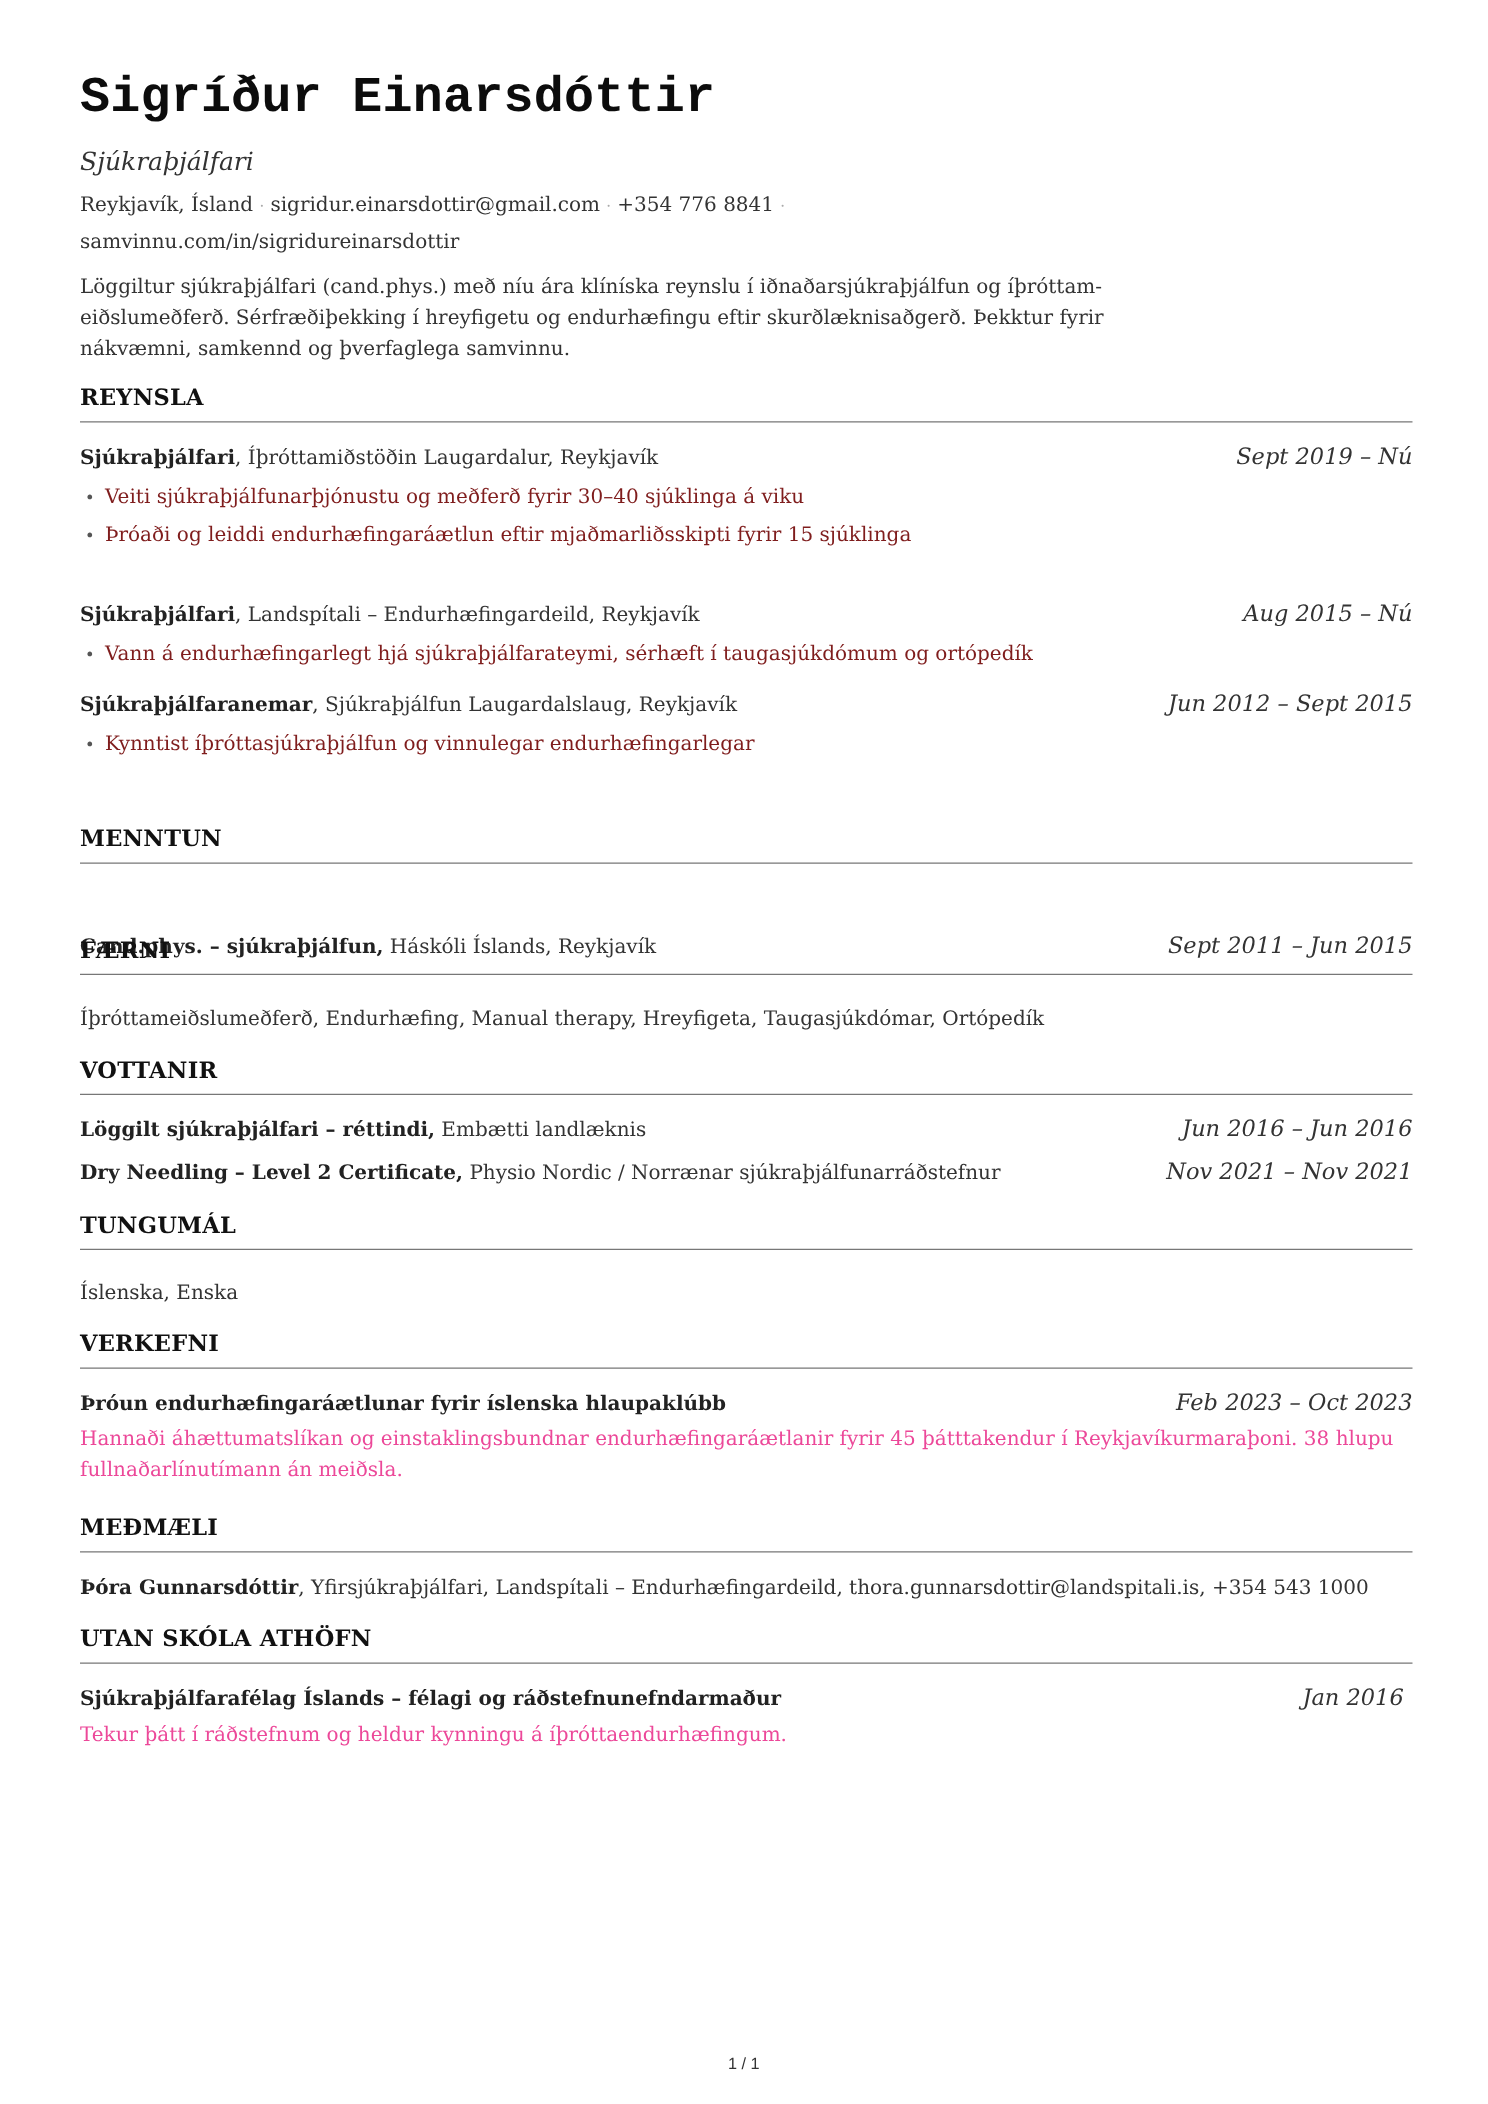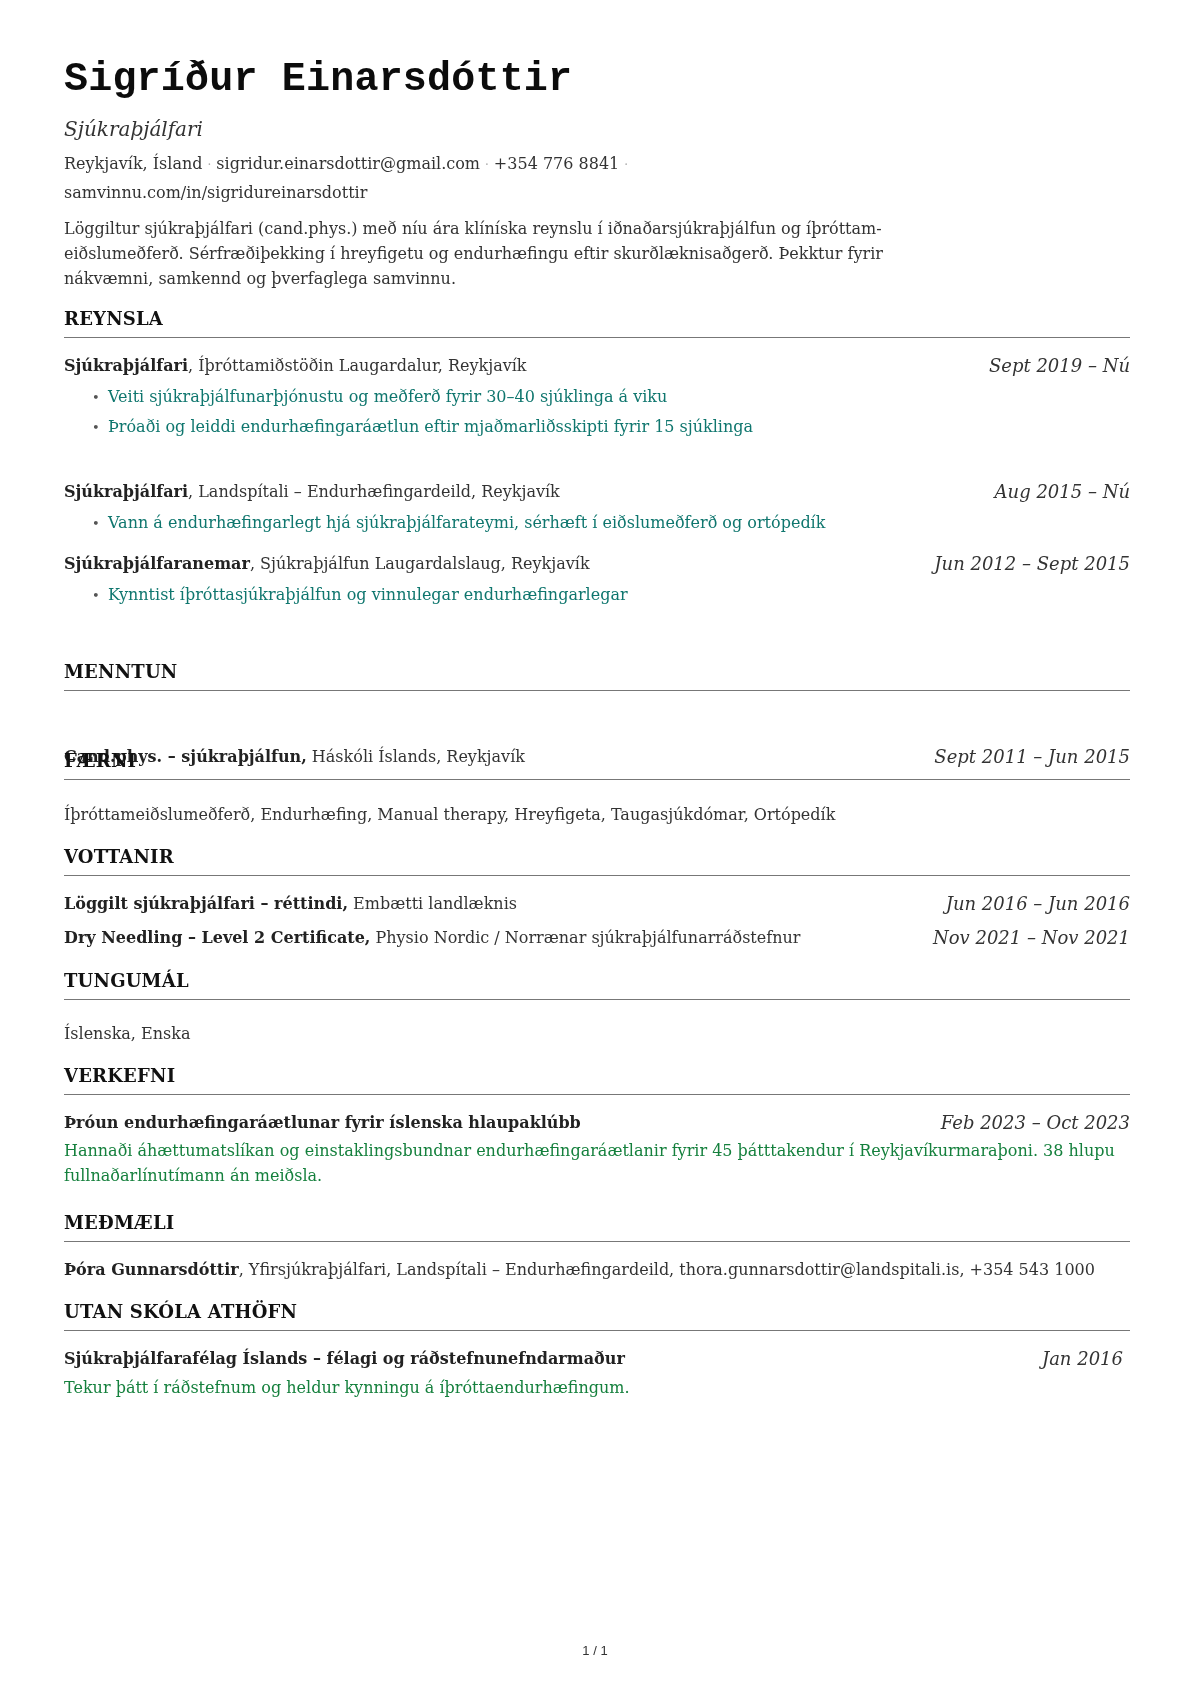--- a/index.html
+++ b/index.html
@@ -24,24 +24,24 @@
     position: absolute; left: 0; top: 216px; width: 900px; font-size: 16px; line-height: 25px; color: #333;
   }
   .section-head {
     position: absolute; left: 0; width: 1066px;
     font-weight: bold; font-size: 18px; color: #111; letter-spacing: 0.2px;
     border-bottom: 1.5px solid #777; padding-bottom: 8px;
   }
   .row { position: absolute; left: 0; width: 1066px; font-size: 16px; color: #333; line-height: 22px; }
   .row b { color: #222; }
   .date { position: absolute; right: 0; top: 0; font-style: italic; font-size: 18px; color: #333; }
-  ul.bullets { position: absolute; left: 28px; margin: 0; padding: 0; list-style: none; font-size: 16px; color: #0f766e; }
+  ul.bullets { position: absolute; left: 4px; margin: 0; padding: 0; list-style: none; font-size: 16px; color: #7f1d1d; }
   ul.bullets li { line-height: 29px; }
   ul.bullets li::before { content: "•"; display: inline-block; width: 16px; color: #555; font-size: 13px; }
-  .para { position: absolute; left: 0; width: 1066px; font-size: 16px; line-height: 25px; color: #15803d; }
+  .para { position: absolute; left: 0; width: 1066px; font-size: 16px; line-height: 25px; color: #ec4899; }
   .footer { position: absolute; left: 0; width: 1190px; top: 1643px; text-align: center; font-family: Liberation Sans, sans-serif; font-size: 13px; color: #333; }
 </style>
 </head>
 <body>
 
 <div class="page">
 
   <h1 class="name">Sigríður Einarsdóttir</h1>
   <div class="role">Sjúkraþjálfari</div>
 
@@ -61,21 +61,21 @@
   <ul class="bullets" style="top:382px;">
     <li>Veiti sjúkraþjálfunarþjónustu og meðferð fyrir 30–40 sjúklinga á viku</li>
     <li>Þróaði og leiddi endurhæfingaráætlun eftir mjaðmarliðsskipti fyrir 15 sjúklinga</li>
   </ul>
 
   <div class="row" style="top:481px;">
     <b>Sjúkraþjálfari</b><span>, Landspítali – Endurhæfingardeild, Reykjavík</span>
     <span class="date">Aug 2015 – Nú</span>
   </div>
   <ul class="bullets" style="top:508px;">
-    <li>Vann á endurhæfingarlegt hjá sjúkraþjálfarateymi, sérhæft í eiðslumeðferð og ortópedík</li>
+    <li>Vann á endurhæfingarlegt hjá sjúkraþjálfarateymi, sérhæft í taugasjúkdómum og ortópedík</li>
   </ul>
 
   <div class="row" style="top:553px;">
     <b>Sjúkraþjálfaranemar</b><span>, Sjúkraþjálfun Laugardalslaug, Reykjavík</span>
     <span class="date">Jun 2012 – Sept 2015</span>
   </div>
   <ul class="bullets" style="top:580px;">
     <li>Kynntist íþróttasjúkraþjálfun og vinnulegar endurhæfingarlegar</li>
   </ul>
 

